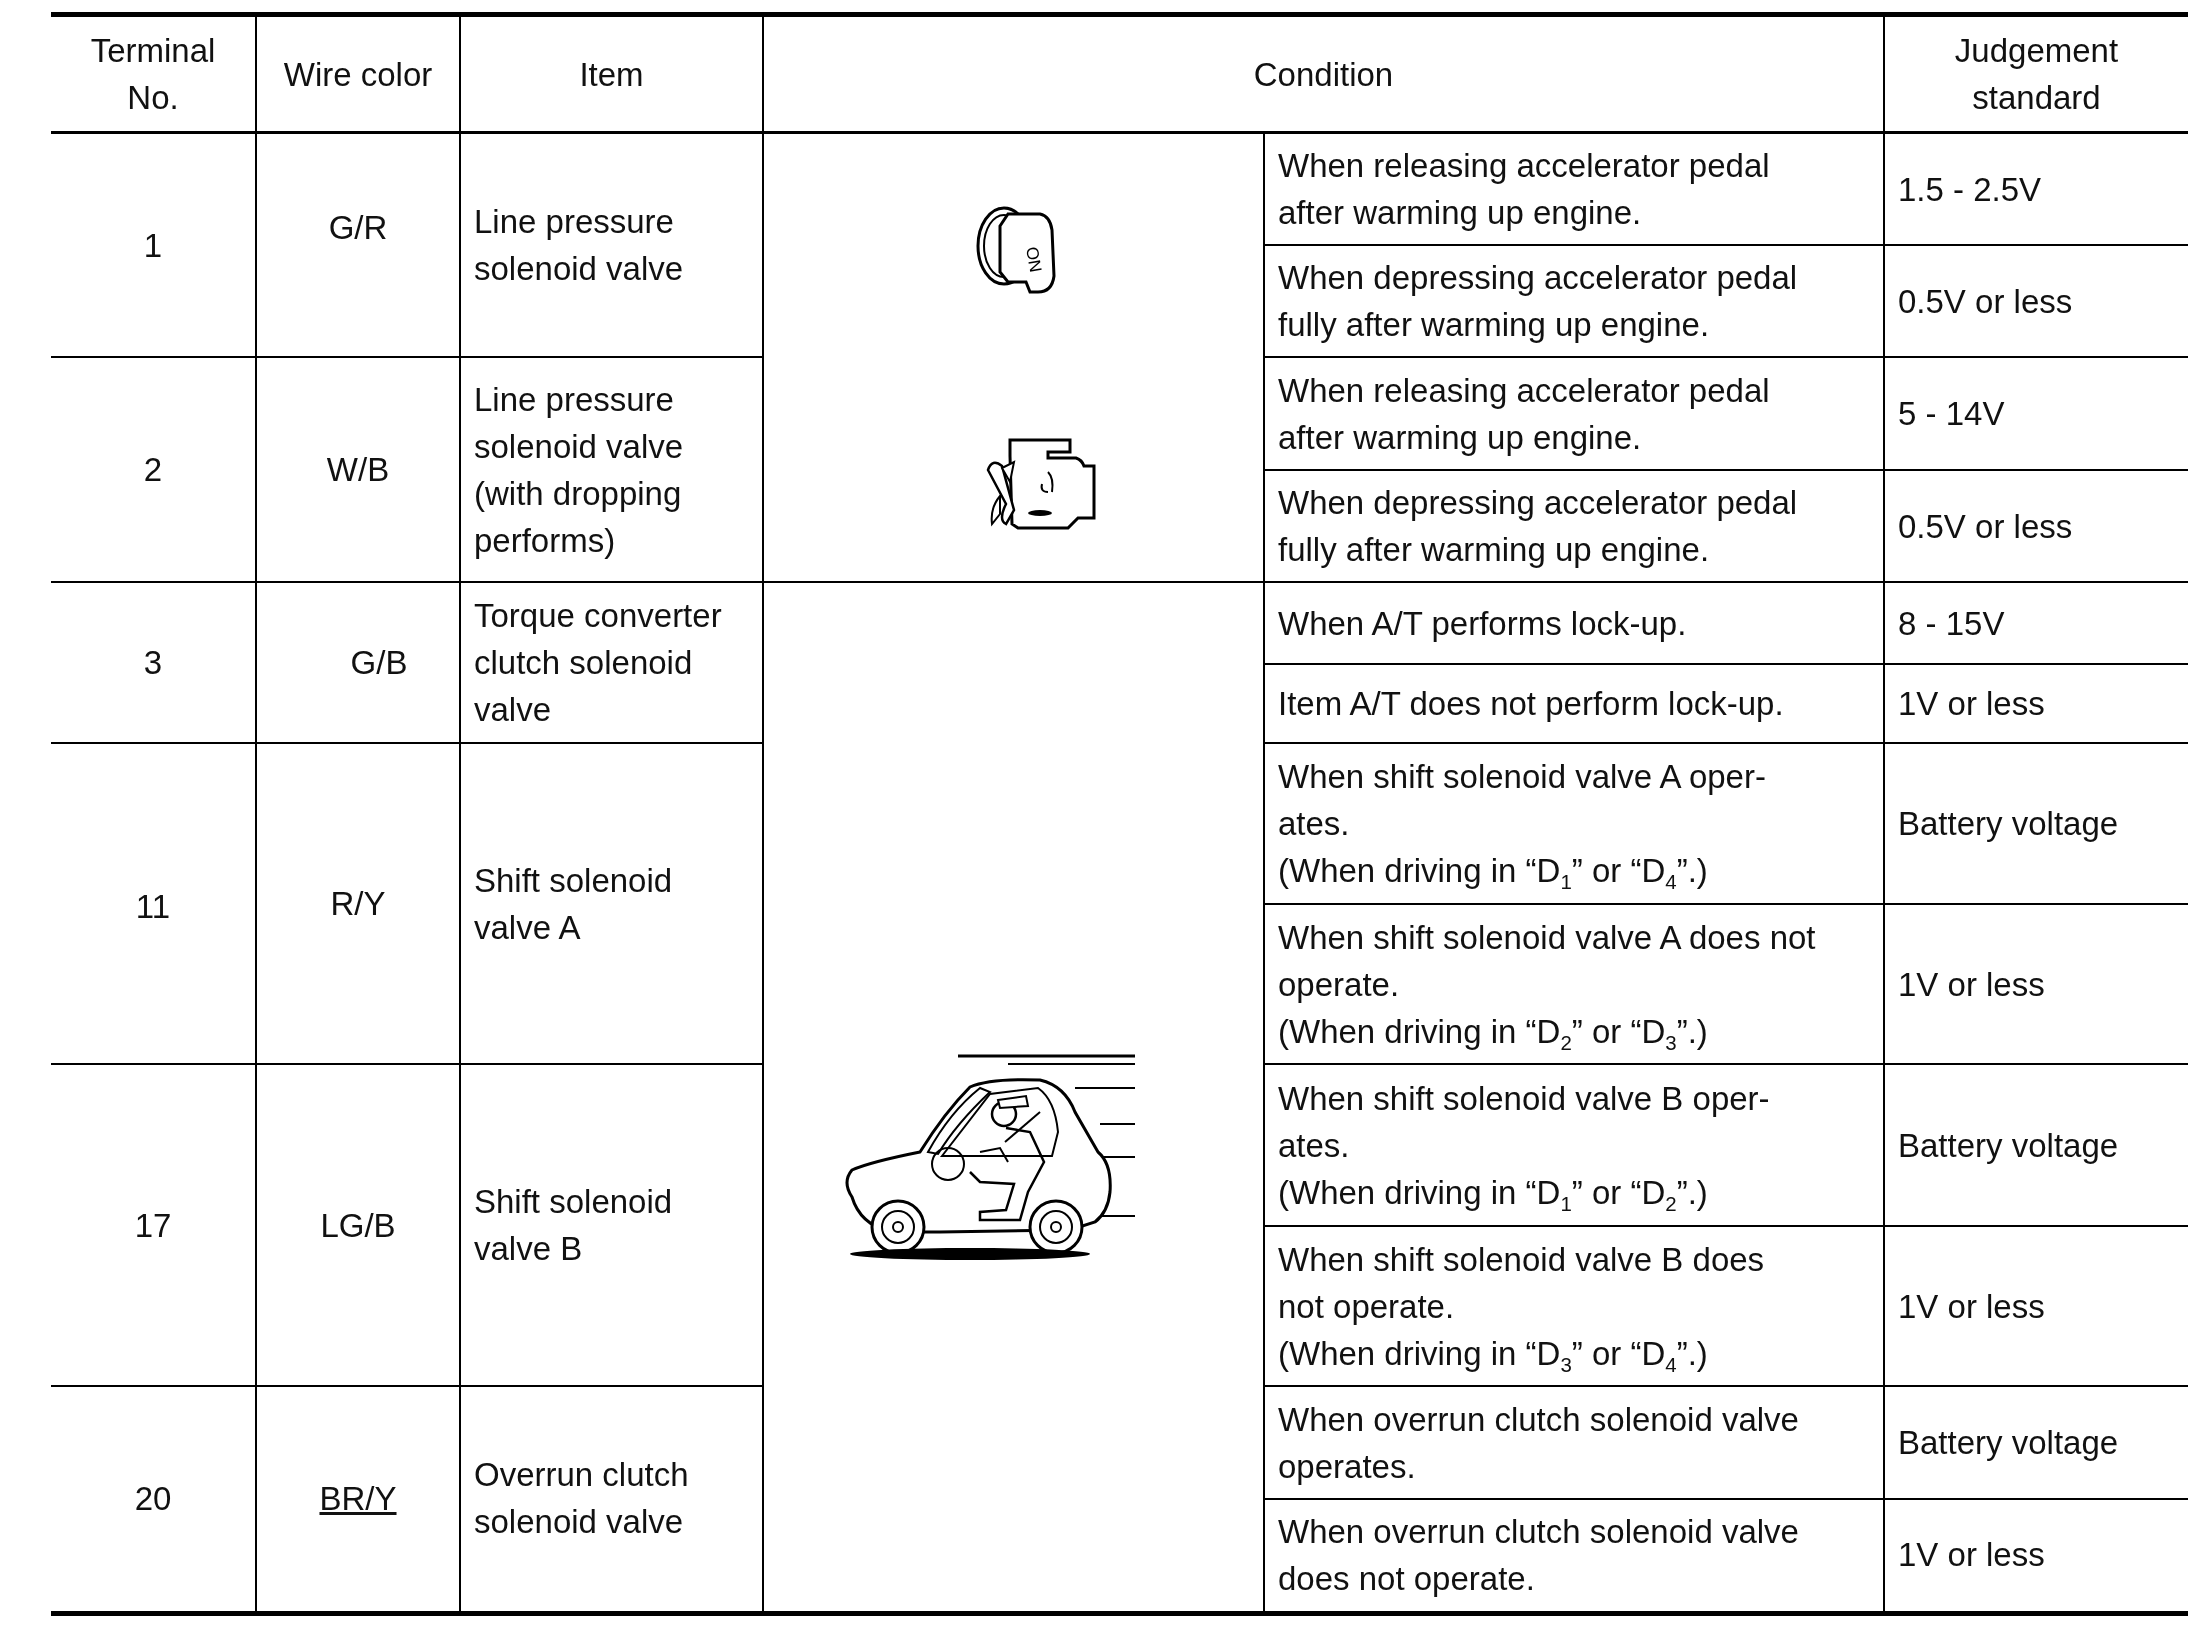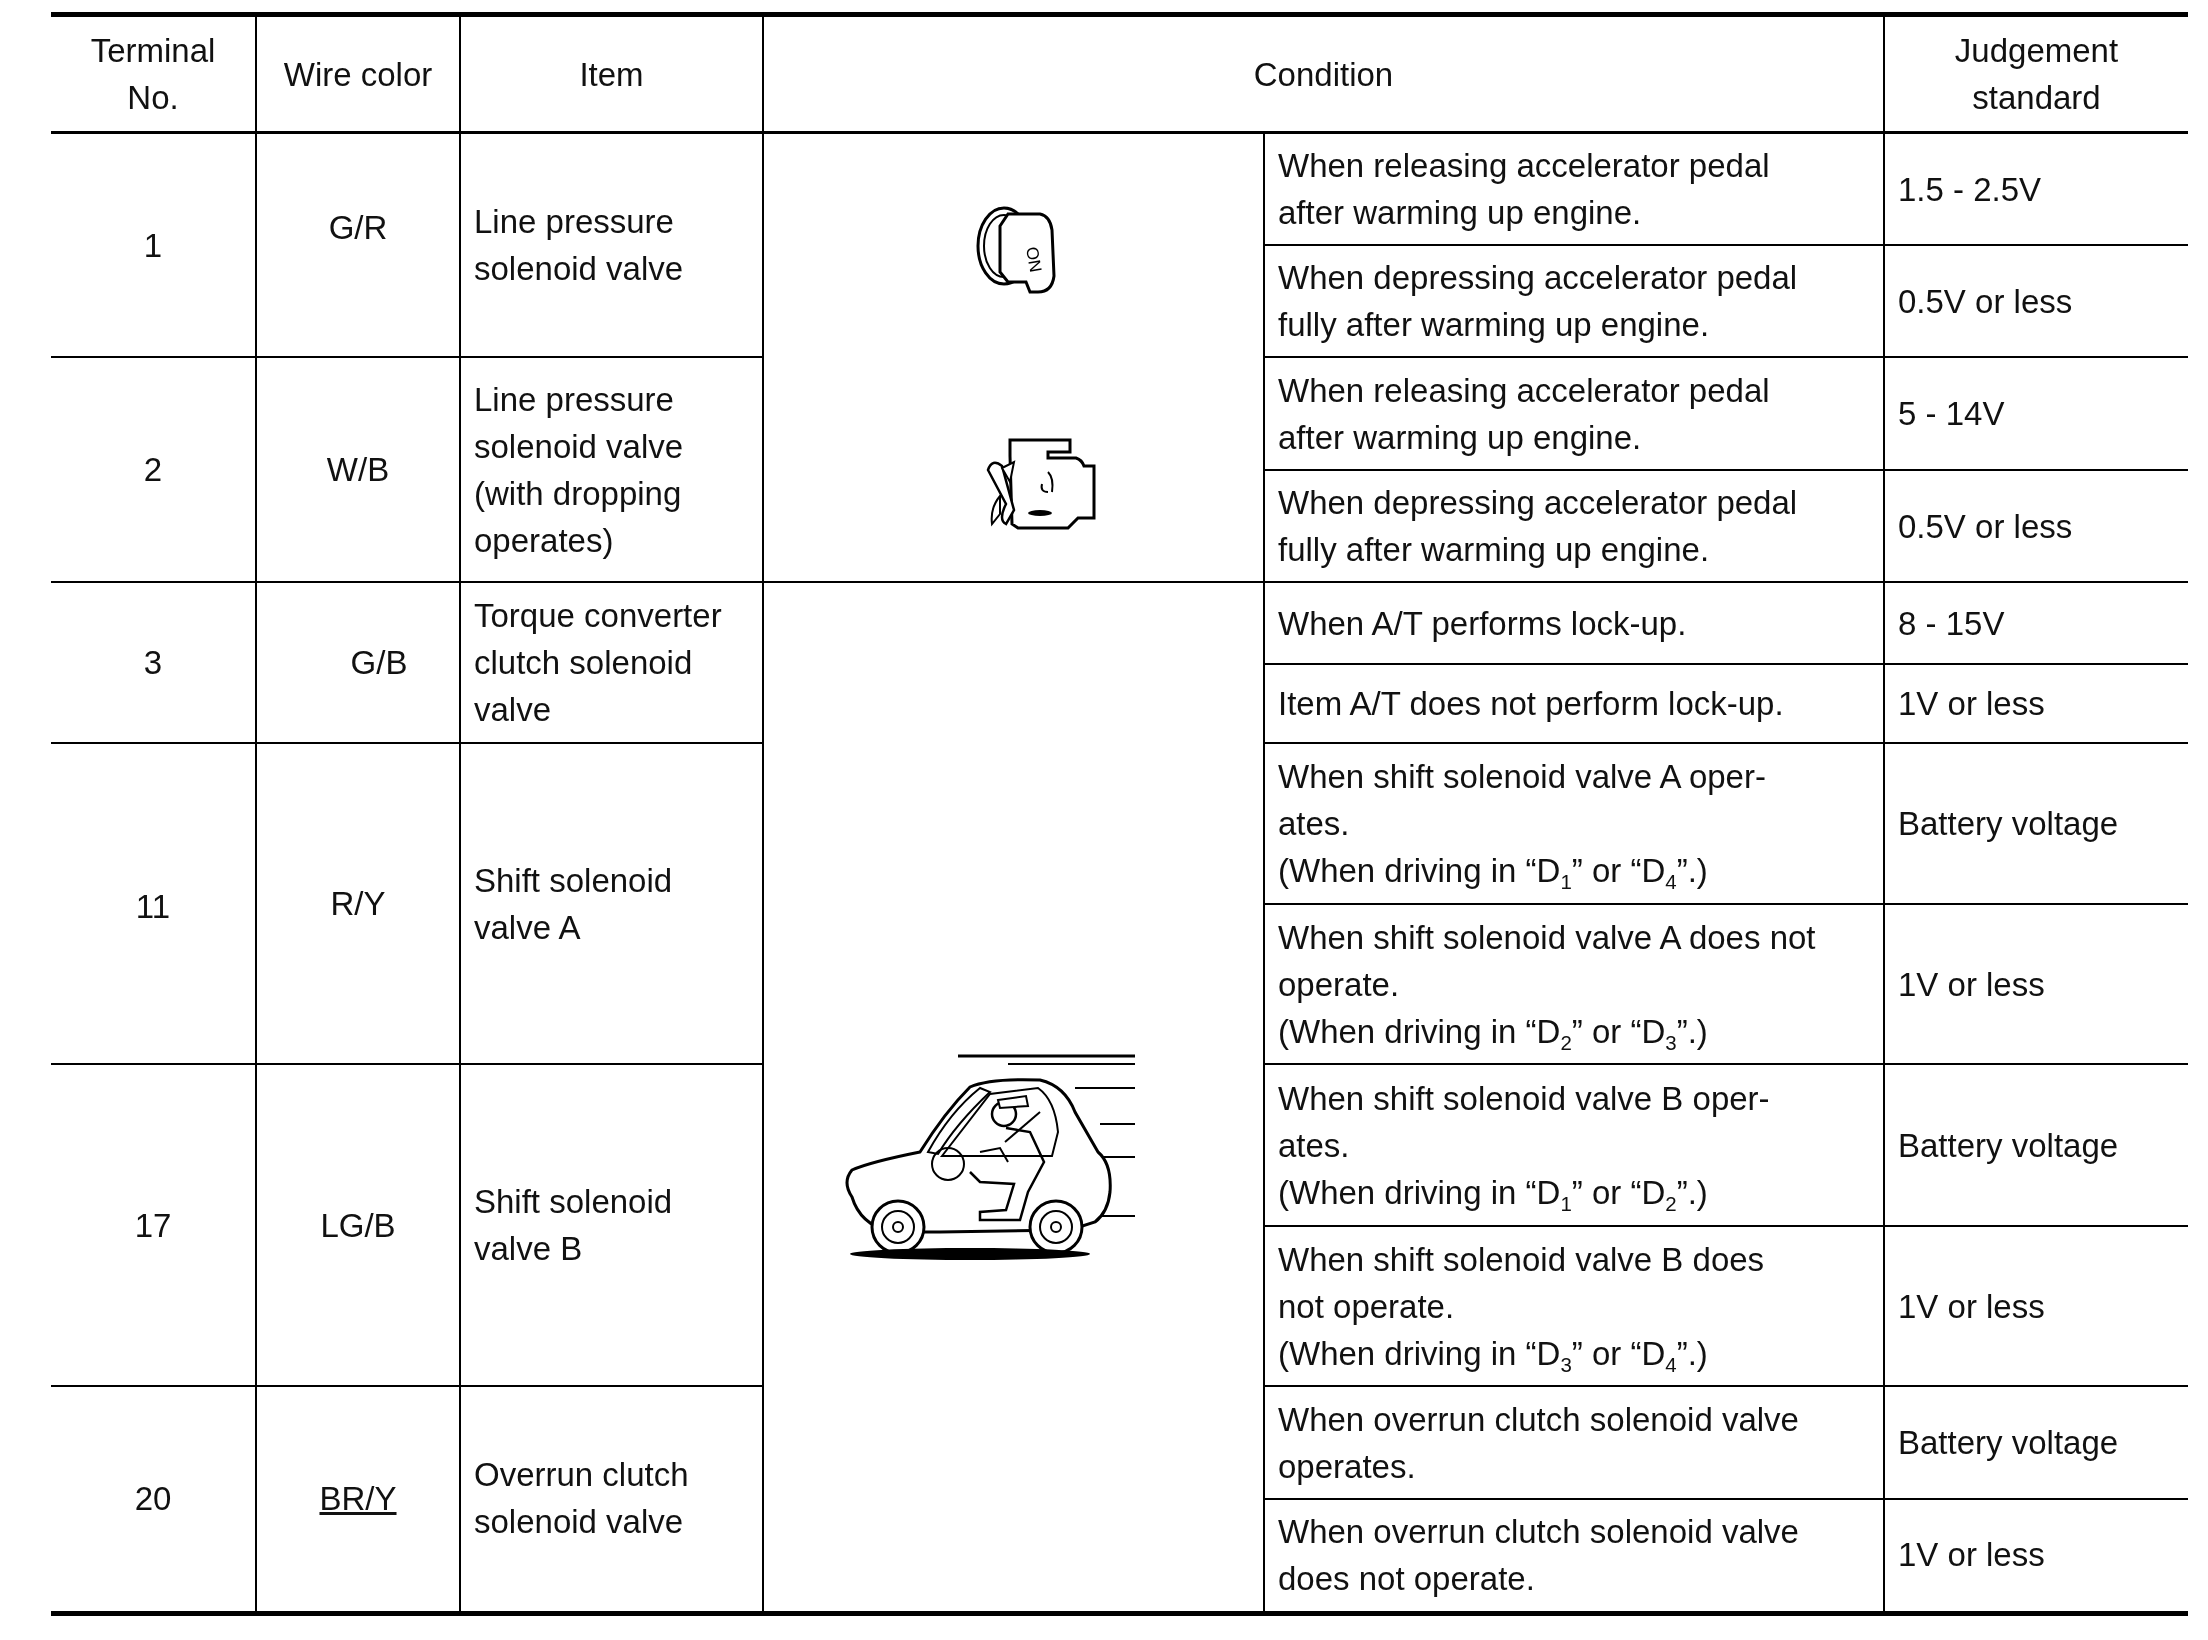--- a/index.html
+++ b/index.html
@@ -123,21 +123,21 @@
         </div>
       </div>
       <div class="cell left" style="left: 1885px; width: 303px; top: 246px; height: 110px;">0.5V or less</div>
       <div class="cell center" style="left: 51px; width: 204px; top: 358px; height: 223px;">2</div>
       <div class="cell center" style="left: 257px; width: 202px; top: 358px; height: 223px;">W/B</div>
       <div class="cell left" style="left: 461px; width: 301px; top: 358px; height: 223px;">
         <div>
           <div>Line pressure</div>
           <div>solenoid valve</div>
           <div>(with dropping</div>
-          <div>operates)</div>
+          <div>performs)</div>
         </div>
       </div>
       <div class="cell left" style="left: 1265px; width: 618px; top: 358px; height: 111px;">
         <div>
           <div>When releasing accelerator pedal</div>
           <div>after warming up engine.</div>
         </div>
       </div>
       <div class="cell left" style="left: 1885px; width: 303px; top: 358px; height: 111px;">5 - 14V</div>
       <div class="cell left" style="left: 1265px; width: 618px; top: 471px; height: 110px;">

